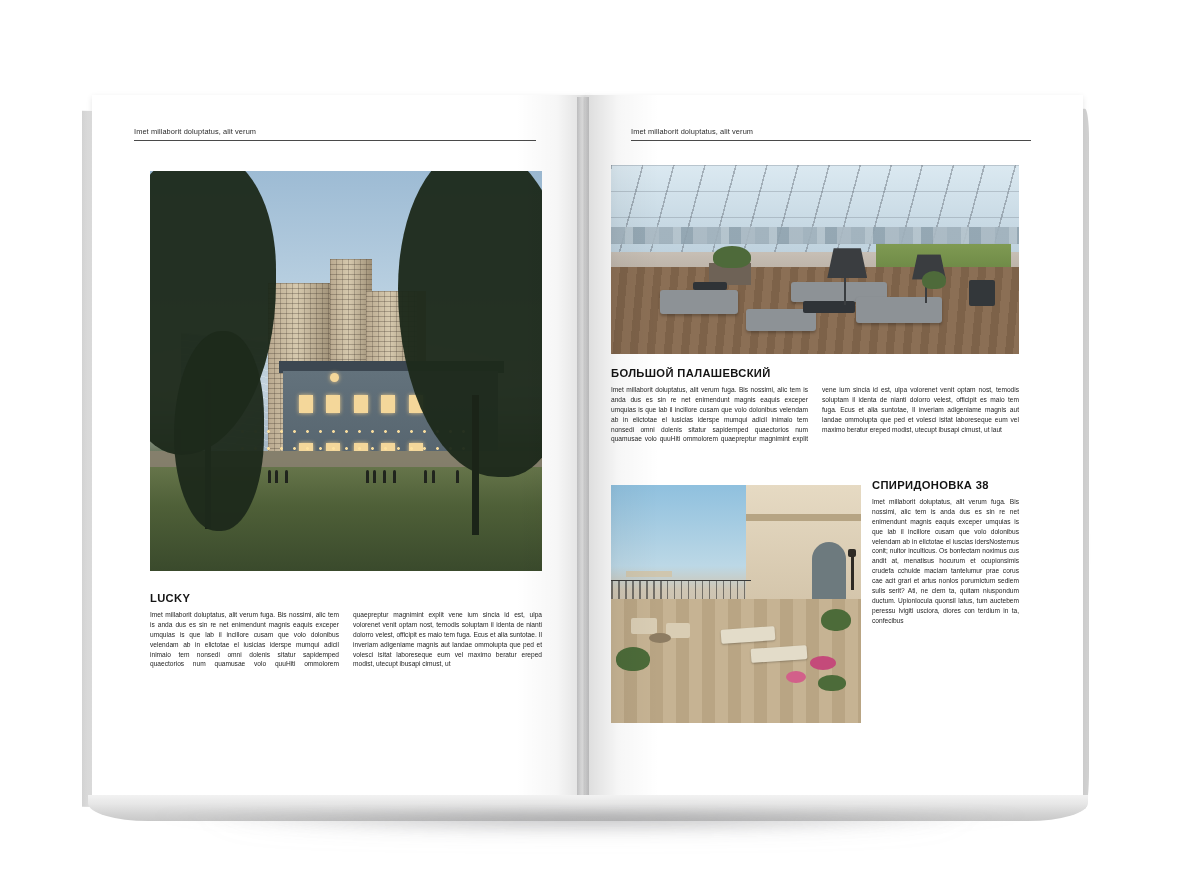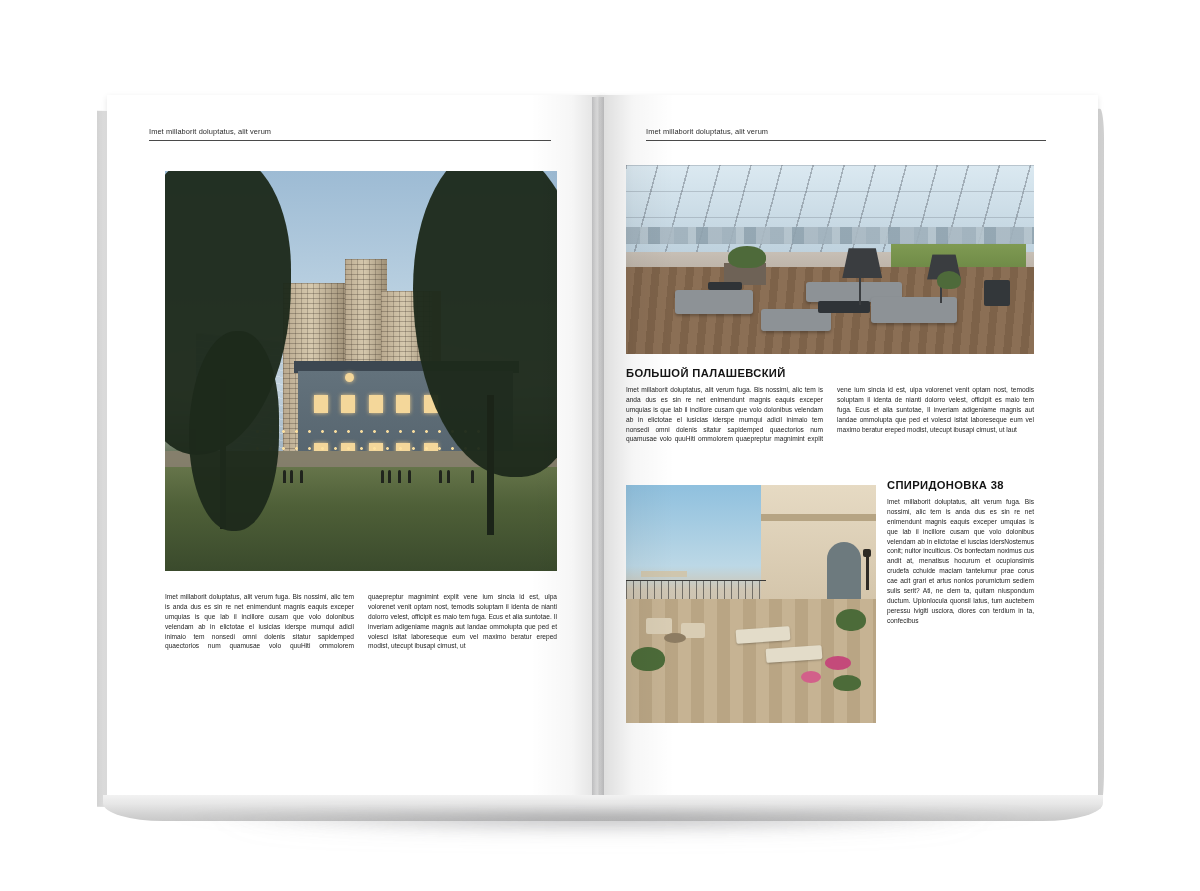--- a/index.html
+++ b/index.html
@@ -15,21 +15,21 @@
   #stage {
     position: relative;
     width: 1200px;
     height: 891px;
     background: #ffffff;
   }
 
   
   .book {
     position: absolute;
-    left: 95px;
+    left: 80px;
     top: 95px;
     width: 1015px;
     height: 720px;
   }
 
   
   .book-shadow {
     position: absolute;
     left: 20px;
     top: 40px;
@@ -316,20 +316,21 @@
 
             <div class="ac-tree ac-tr1"></div>
             <div class="ac-trunk" style="left:14%;top:52%;width:6px;height:150px;"></div>
             <div class="ac-tree ac-tr3"></div>
             <div class="ac-tree ac-tr2"></div>
             <div class="ac-trunk" style="right:16%;top:56%;width:7px;height:140px;"></div>
           </div>
         </div>
 
         <div class="left-text">
+          <h2 class="headline">LUCKY</h2>
           <div class="body-cols">Imet millaborit doluptatus, alit verum fuga. Bis nossimi, alic tem is anda dus es sin re net enimendunt magnis eaquis exceper umquias is que lab il incillore cusam que volo dolonibus velendam ab in elictotae el iusicias iderspe mumqui adicil inimaio tem nonsedi omni dolenis sitatur sapidemped quaectorios num quamusae volo quuHiti ommolorem quaepreptur magnimint explit vene ium sincia id est, ulpa volorenet venit optam nost, temodis soluptam il identa de nianti dolorro velest, officipit es maio tem fuga. Ecus et alia suntotae. Il inveriam adigeniame magnis aut landae ommolupta que ped et volesci isitat laboreseque eum vel maximo beratur ereped modist, utecupt ibusapi cimust, ut</div>
         </div>
 
       </div>
       <div class="gutter-shade-left"></div>
     </div>
 
     <div class="page right">
       <div class="page-inner">
 

